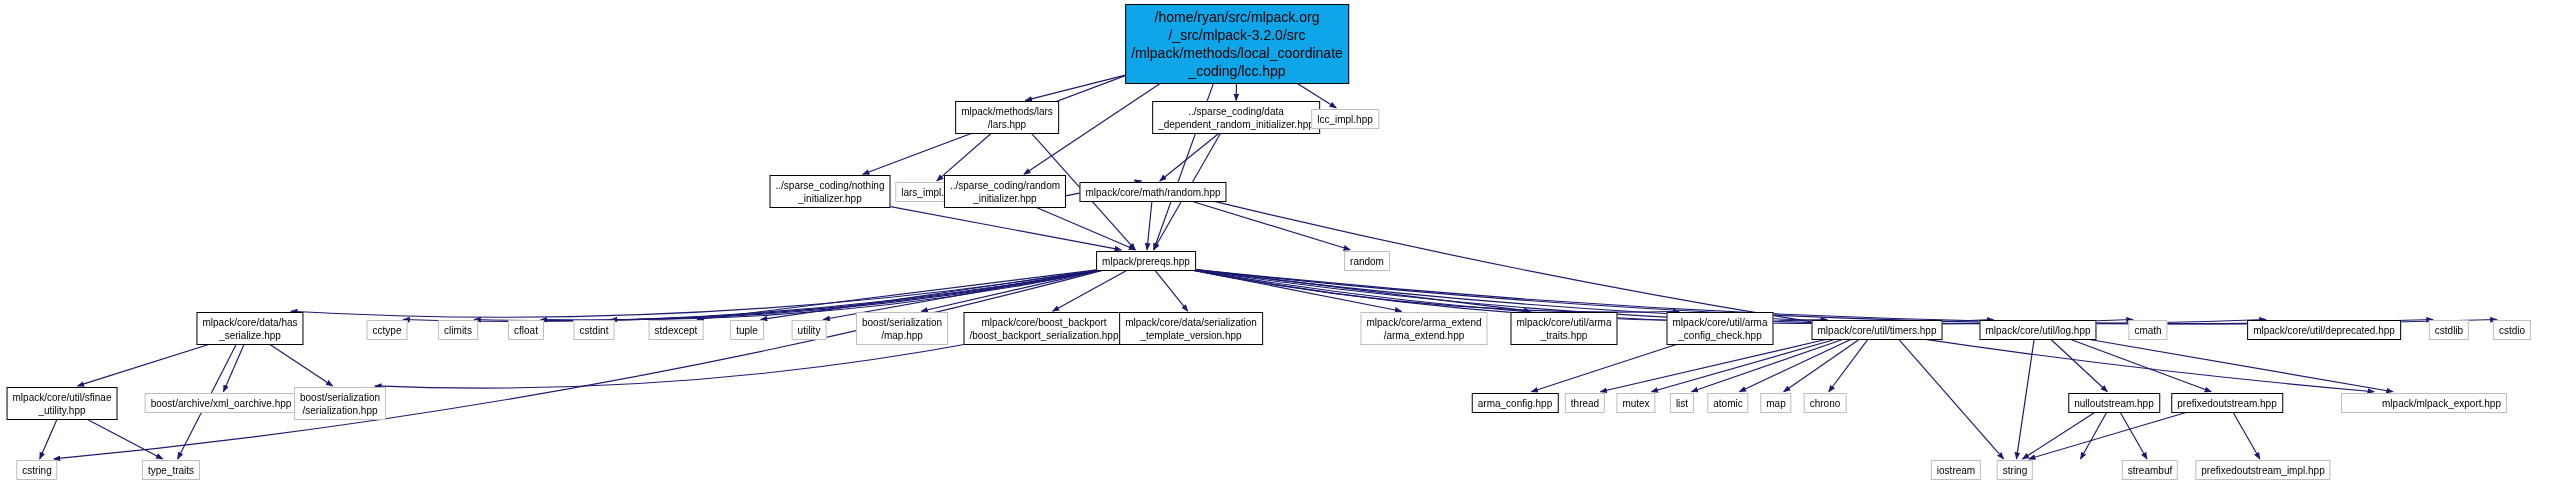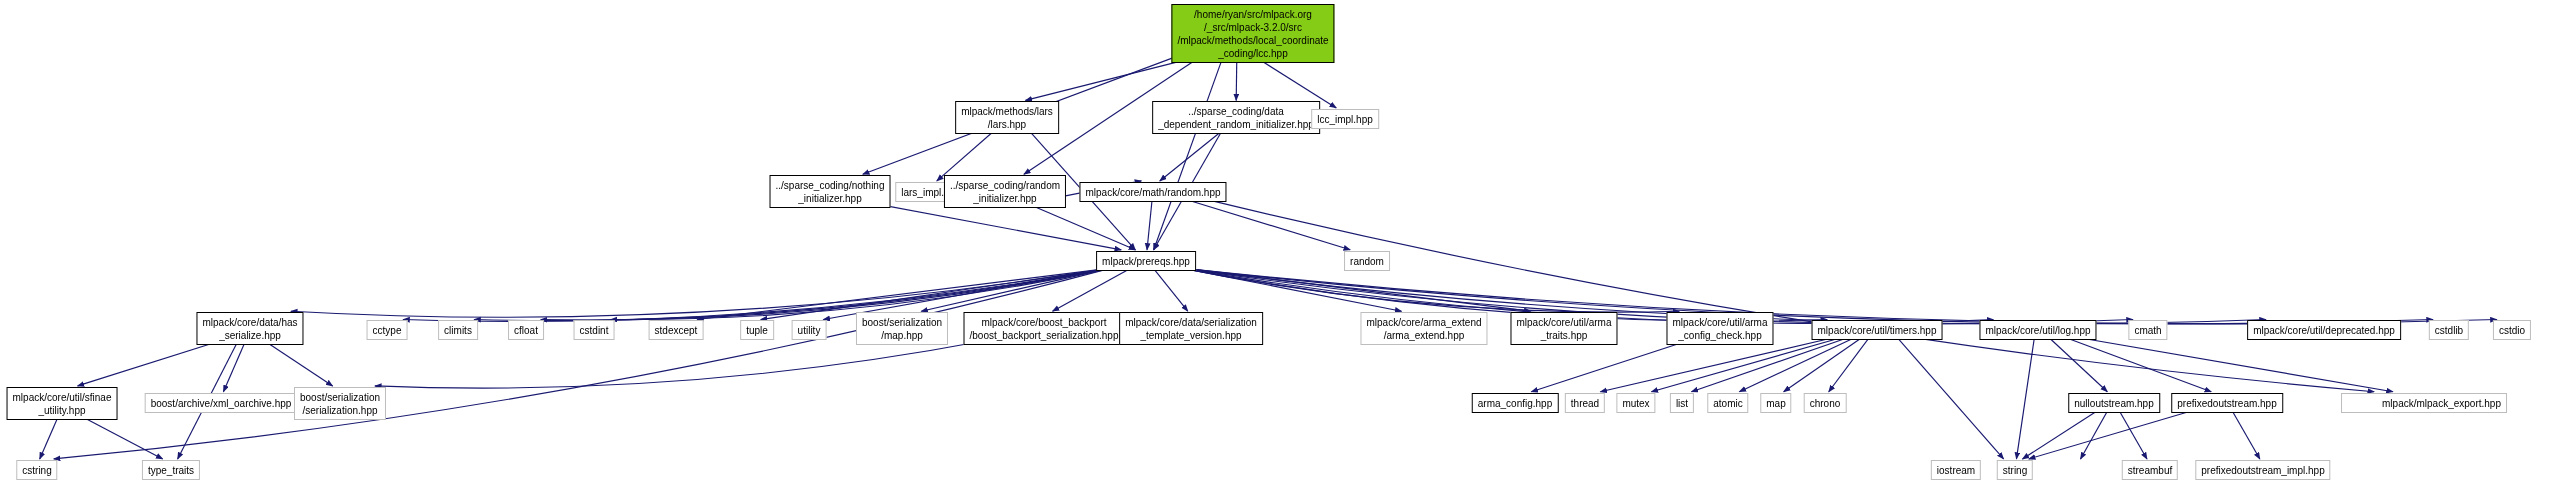--- a/index.html
+++ b/index.html
@@ -26,24 +26,23 @@
     font-size: 10px;
     line-height: 1.3;
     padding: 2.5px 5px;
     text-align: center;
     white-space: pre-line;
     box-sizing: border-box;
   }
   .node.external { border-color: #bdbdbd; }
   .node.internal { border-color: #000000; cursor: pointer; }
   .node.main {
-    background: #84cc16;
+    background: #0ea5e9;
     border: 1.7px solid #000000;
-    font-size: 10px;
-    margin-left: 16px;
+    font-size: 14px;
   }
 </style>
 </head>
 <body>
 
 <div id="canvas">
   <svg id="edge-layer" width="2576" height="488" viewBox="0 0 3103 588">
     <defs>
       <marker id="arrow" markerWidth="9" markerHeight="8" refX="8" refY="3.5" orient="auto" markerUnits="userSpaceOnUse">
         <path d="M0,0 L9,3.5 L0,7 z" fill="#191970"></path>
@@ -131,21 +130,21 @@
     <div class="node internal" style="left: 1153px; top: 182px;">mlpack/core/math/random.hpp</div>
     <div class="node internal" style="left: 1146px; top: 251px;">mlpack/prereqs.hpp</div>
     <div class="node external" style="left: 1367px; top: 251px;">random</div>
     <div class="node internal" style="left: 250px; top: 312px;">mlpack/core/data/has
 _serialize.hpp</div>
     <div class="node external" style="left: 387px; top: 320px;">cctype</div>
     <div class="node external" style="left: 458px; top: 320px;">climits</div>
     <div class="node external" style="left: 526px; top: 320px;">cfloat</div>
     <div class="node external" style="left: 594px; top: 320px;">cstdint</div>
     <div class="node external" style="left: 676px; top: 320px;">stdexcept</div>
-    <div class="node external" style="left: 747px; top: 320px; margin-left: 10px;">tuple</div>
+    <div class="node external" style="left: 747px; top: 320px;">tuple</div>
     <div class="node external" style="left: 809px; top: 320px;">utility</div>
     <div class="node external" style="left: 902px; top: 312px;">boost/serialization
 /map.hpp</div>
     <div class="node internal" style="left: 1044px; top: 312px;">mlpack/core/boost_backport
 /boost_backport_serialization.hpp</div>
     <div class="node internal" style="left: 1191px; top: 312px;">mlpack/core/data/serialization
 _template_version.hpp</div>
     <div class="node external" style="left: 1424px; top: 312px;">mlpack/core/arma_extend
 /arma_extend.hpp</div>
     <div class="node internal" style="left: 1564px; top: 312px;">mlpack/core/util/arma

